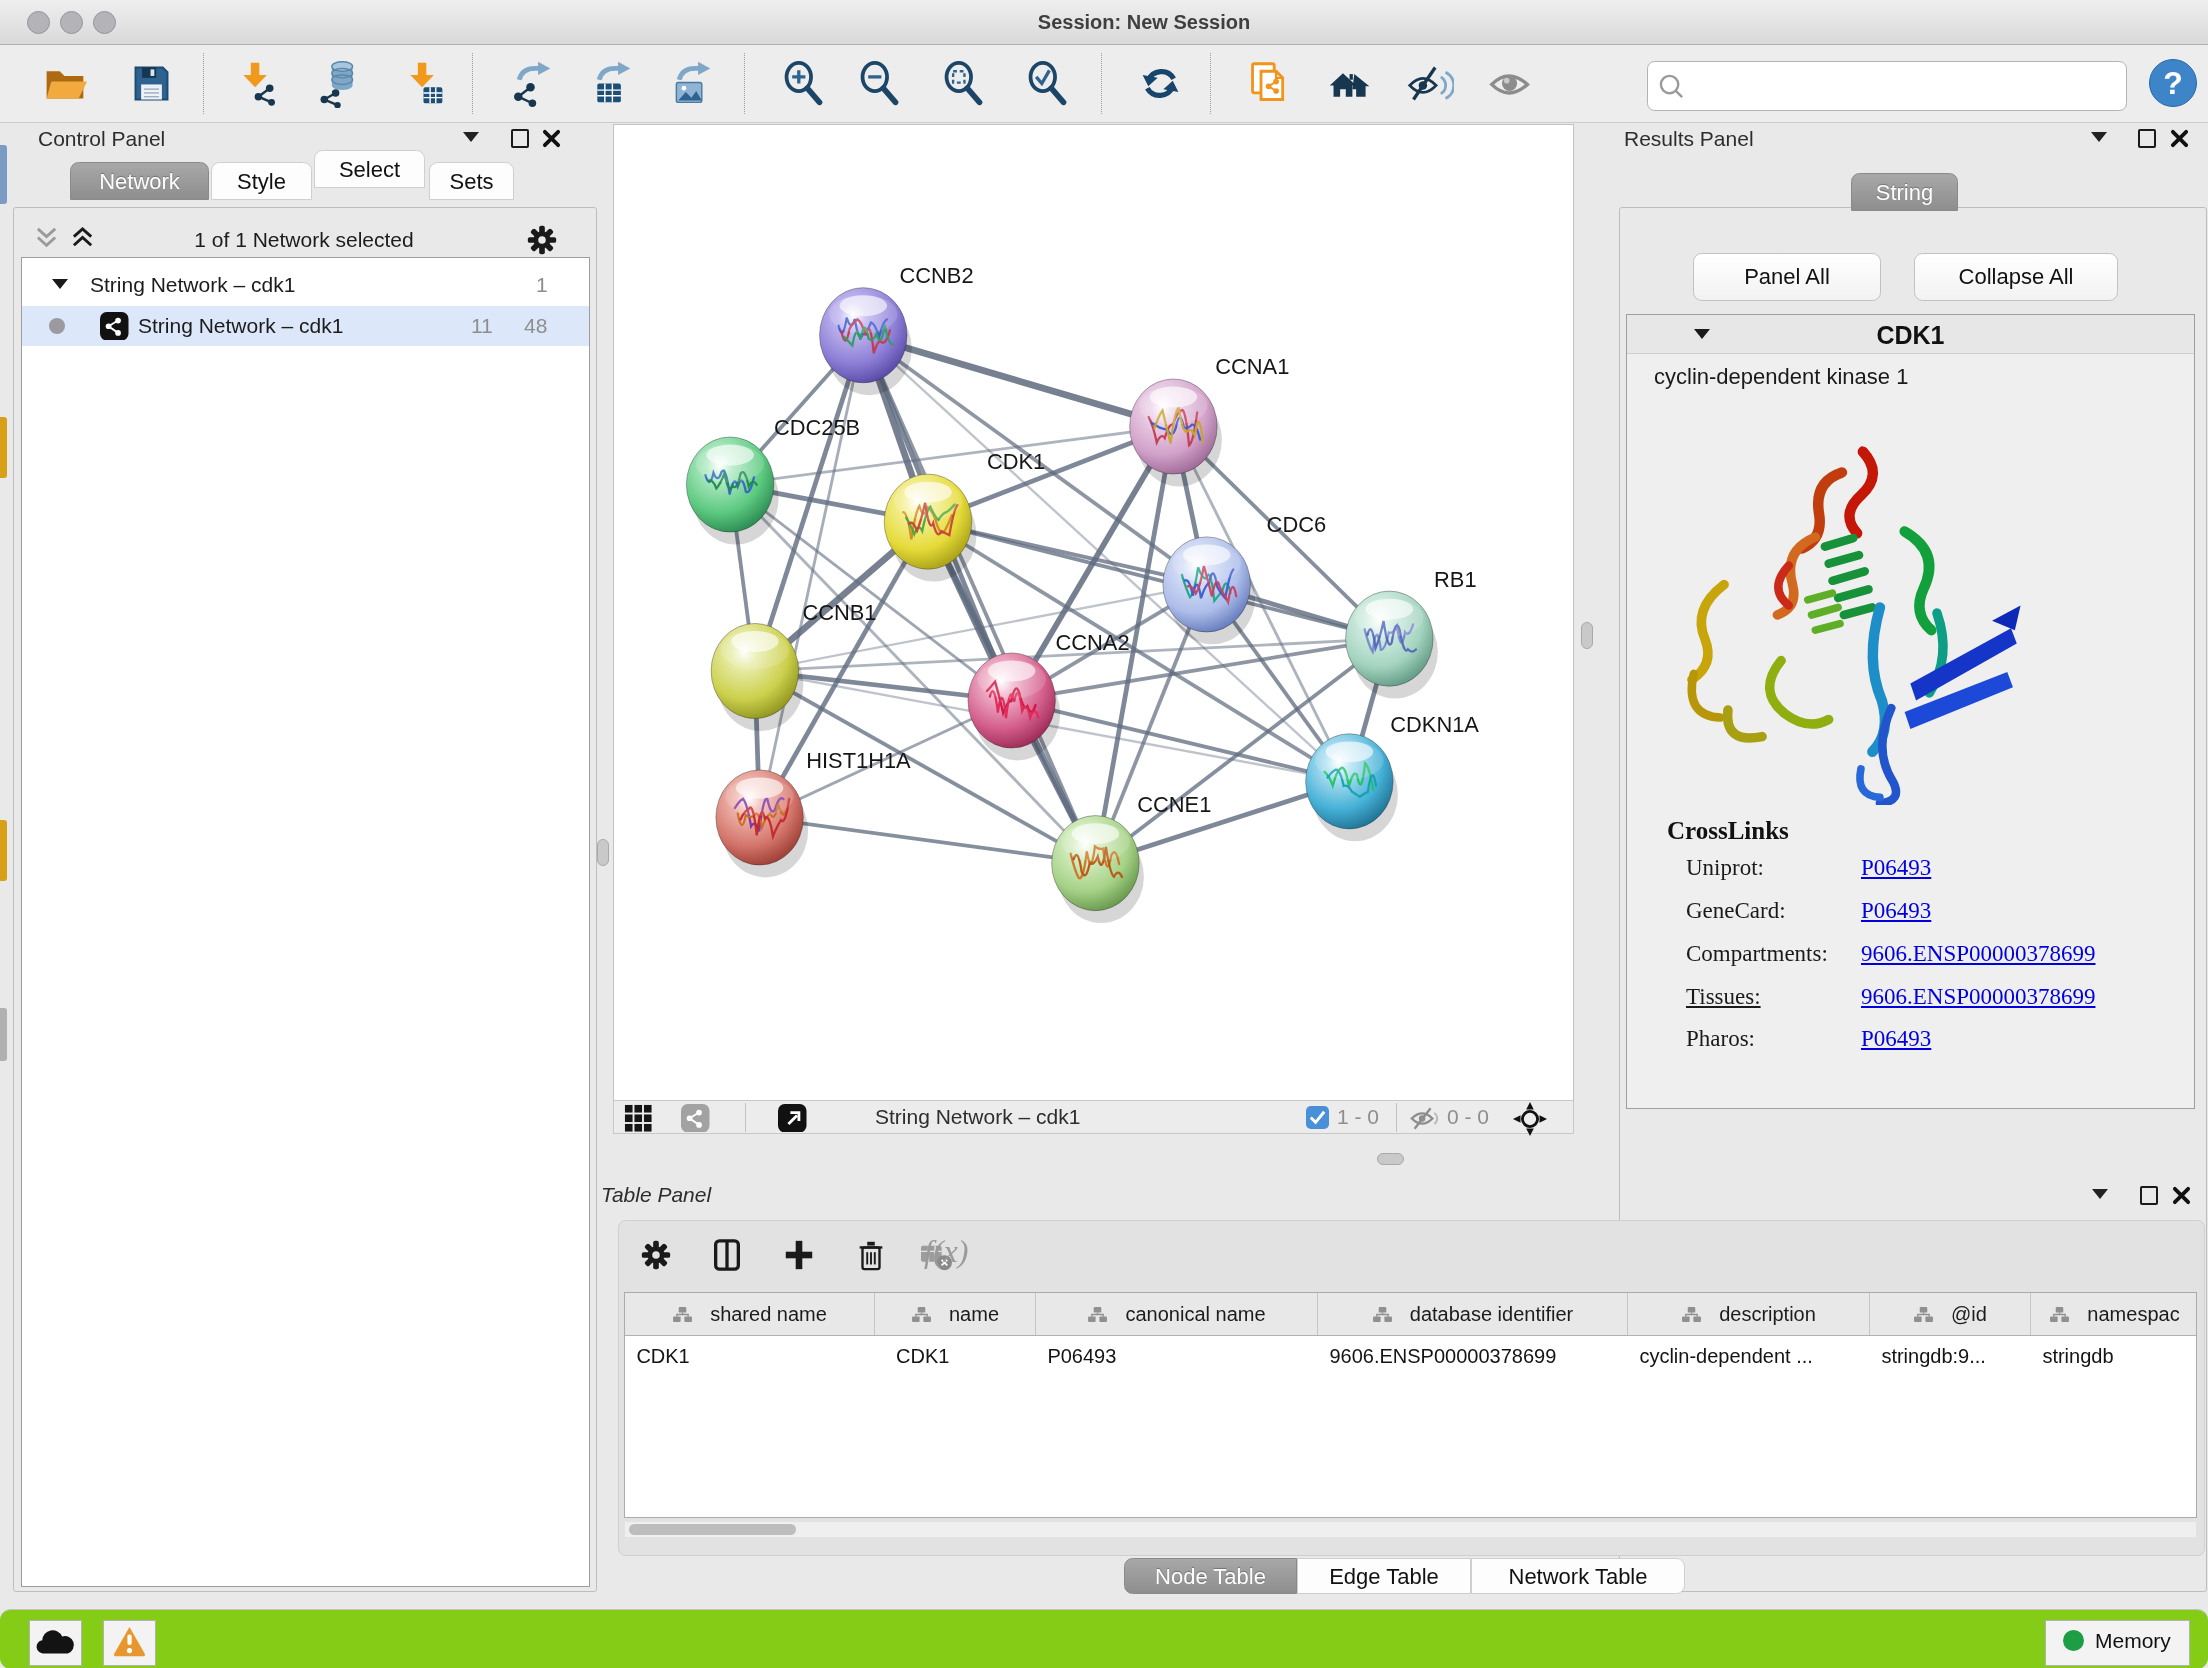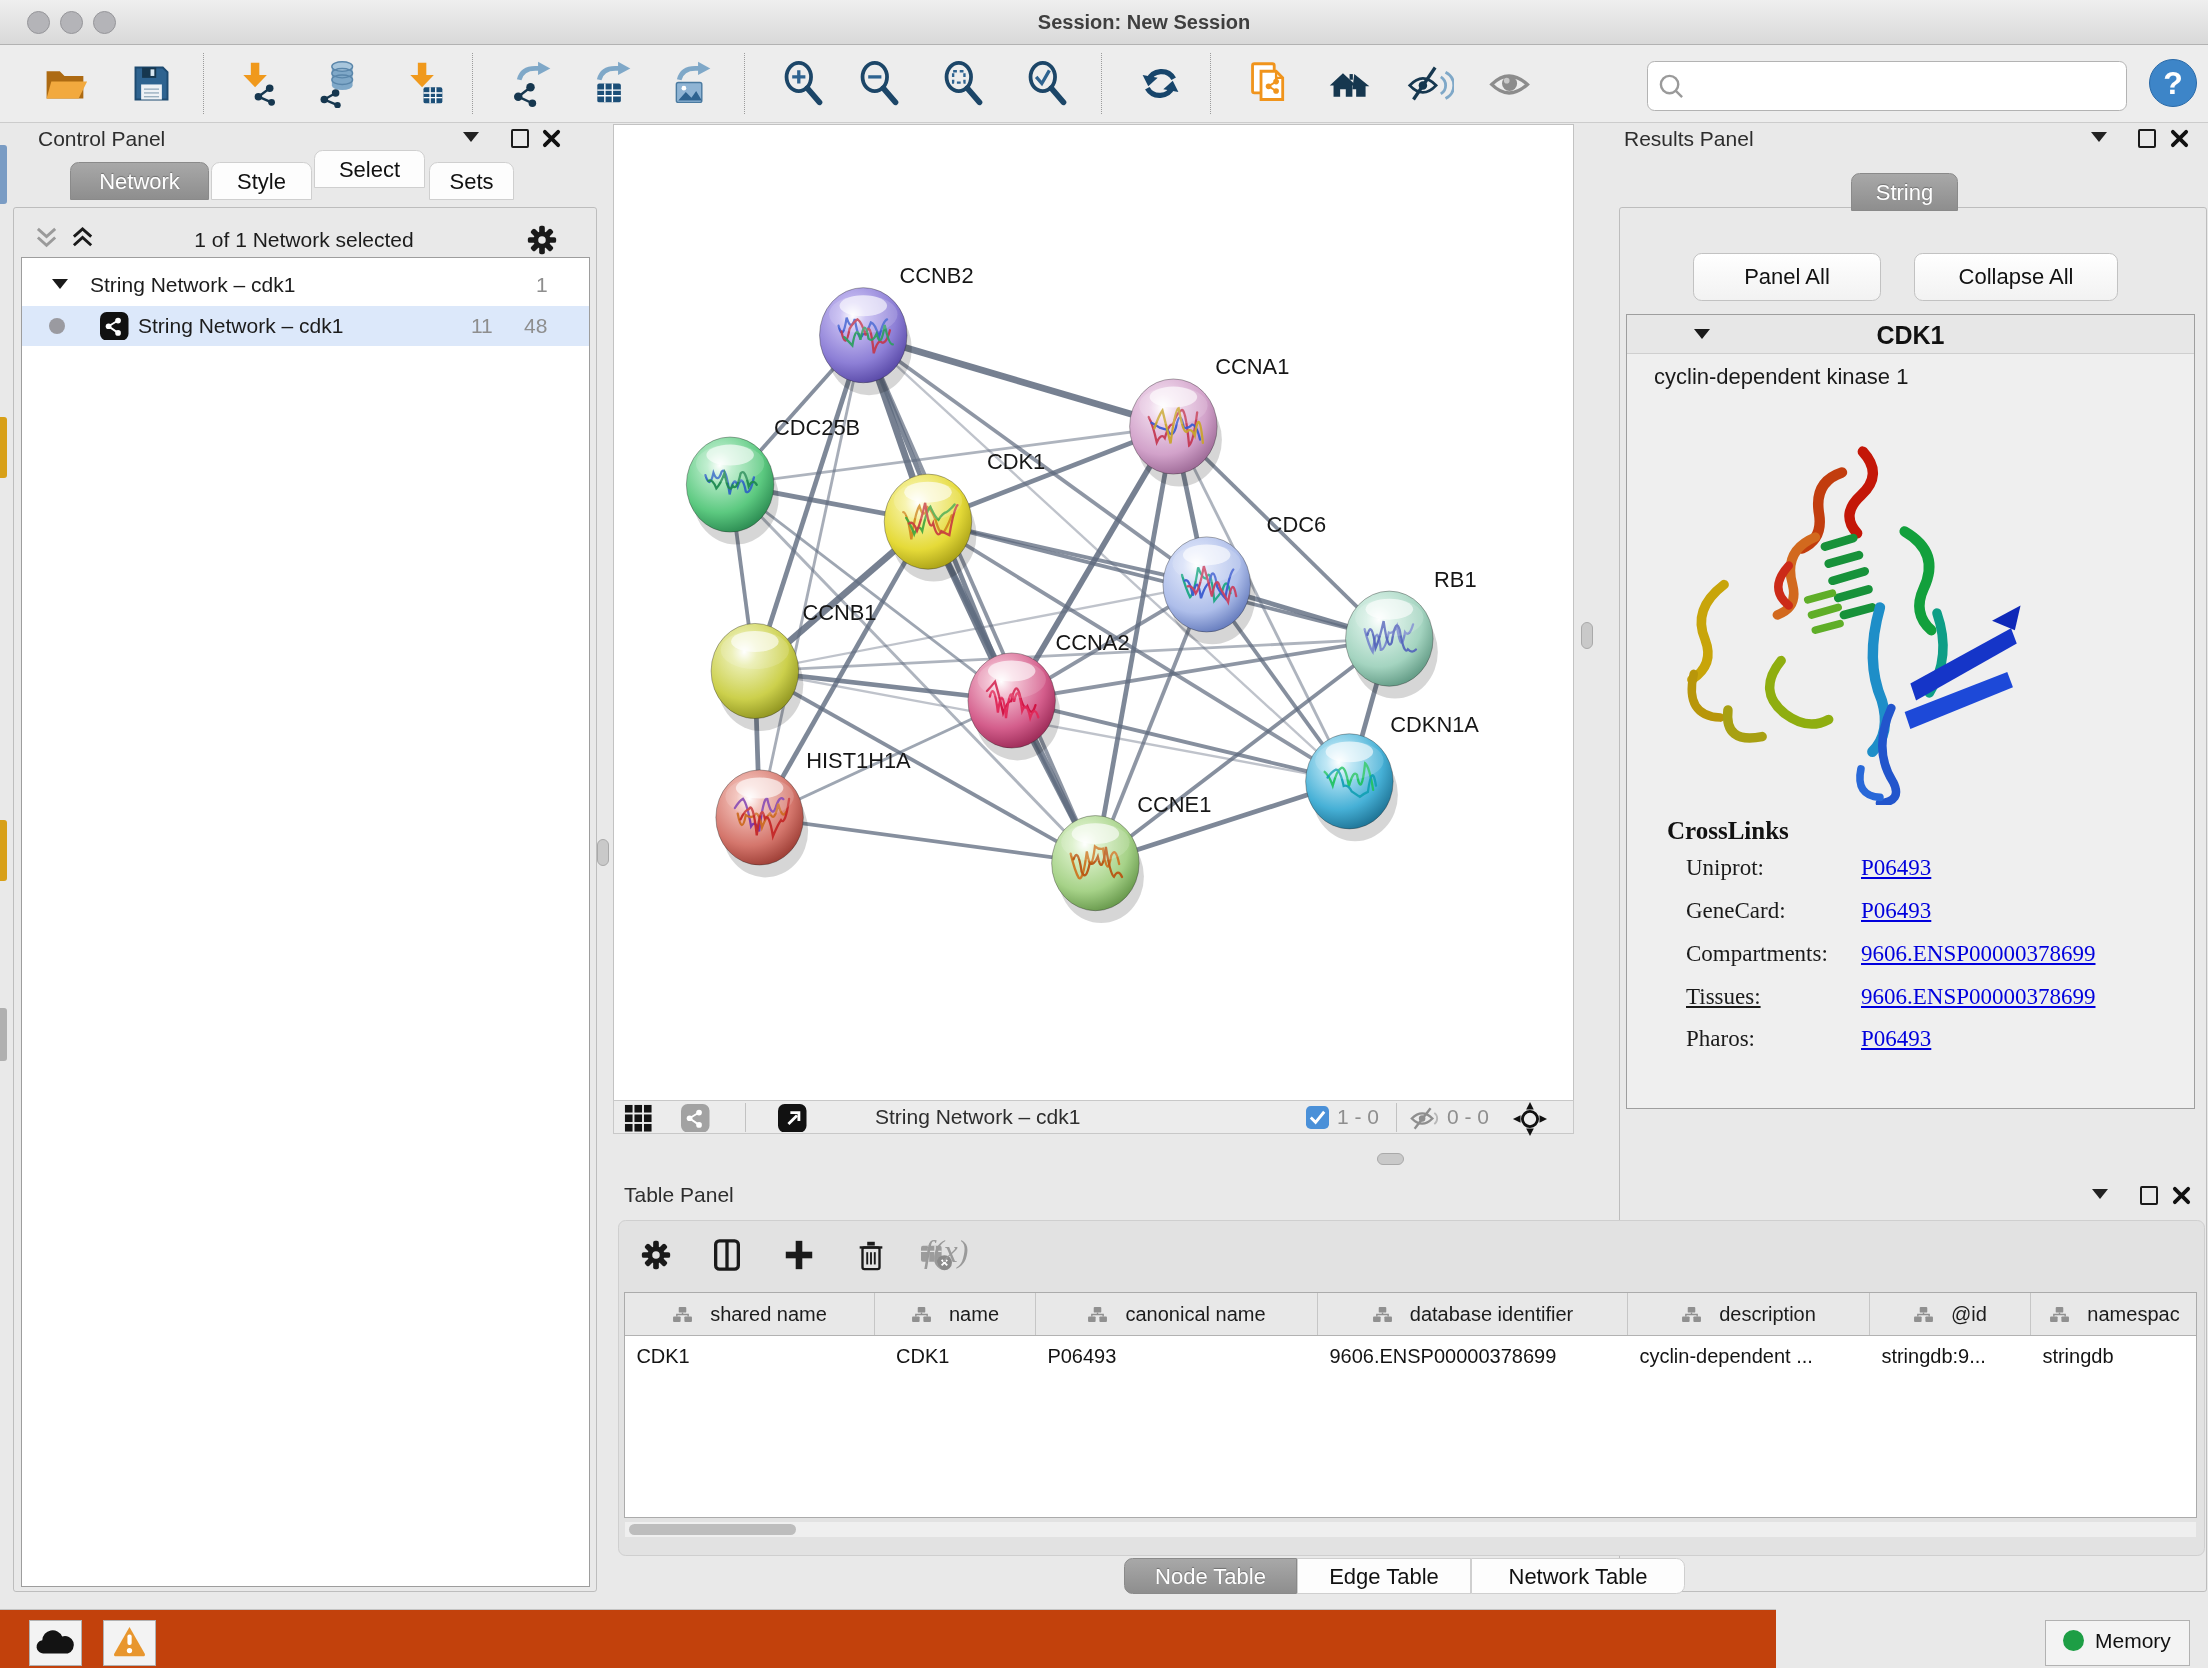--- a/index.html
+++ b/index.html
@@ -45,21 +45,21 @@
   .xlabel{font-family:"Liberation Serif","DejaVu Serif",serif;font-size:23px;color:#1a1a1a;}
   
   .tpbox{left:618px;top:1220px;width:1585px;height:334px;background:#e2e2e2;border:1px solid #cfcfcf;border-radius:7.6px;}
   .tbl{left:624px;top:1292px;width:1573px;height:226px;background:#fff;border:1px solid #ababab;box-sizing:border-box;}
   .thead{position:absolute;left:0;top:0;width:100%;height:42px;background:#e8e8e8;border-bottom:1px solid #b2b2b2;}
   .th{position:absolute;top:0;height:42px;display:flex;align-items:center;justify-content:center;gap:17px;font-size:20px;color:#1c1c1c;border-right:1px solid #c6c6c6;box-sizing:border-box;overflow:hidden;}
   .td{position:absolute;top:44px;height:38px;line-height:38px;font-size:20px;color:#141414;padding-left:11.4px;box-sizing:border-box;overflow:hidden;white-space:nowrap;}
   .hscroll{left:625px;top:1522px;width:1571px;height:15px;background:#efefef;}
   .hthumb{left:629px;top:1524px;width:167px;height:11.4px;background:#bdbdbd;border-radius:5.7px;}
   
-  .statusbar{left:0;top:1609px;width:1776px;height:59px;background:#c2410c;border-top:1px solid #c4c4c4;}
+  .statusbar{left:0;top:1609px;width:2208px;height:59px;background:#84cc16;border-top:1px solid #c4c4c4;border-radius:11px;}
   .sqbtn{top:9.5px;width:51px;height:44px;background:#f3f3f3;border:1.9px solid #b2b2b2;}
   .membtn{left:2045px;top:9.5px;width:143px;height:44px;background:#f3f3f3;border:1.9px solid #b2b2b2;font-size:21px;color:#111;}
   .memdot{width:21px;height:21px;border-radius:50%;background:#1d9e45;}
   .edgeart{left:0;width:6.7px;border-radius:0 2.9px 2.9px 0;}
   .fx{font-family:"Liberation Serif","DejaVu Serif",serif;font-style:italic;font-size:32px;color:#9a9a9a;}
 </style>
 </head>
 <body>
 
 <div class="app">
@@ -611,21 +611,21 @@
     <div class="abs xlabel" style="left:59px;top:583px;">GeneCard:</div>
     <a class="abs xlink" style="left:234px;top:583px;">P06493</a>
     <div class="abs xlabel" style="left:59px;top:626px;">Compartments:</div>
     <a class="abs xlink" style="left:234px;top:626px;">9606.ENSP00000378699</a>
     <div class="abs xlabel" style="left:59px;top:669px;text-decoration:underline;">Tissues:</div>
     <a class="abs xlink" style="left:234px;top:669px;">9606.ENSP00000378699</a>
     <div class="abs xlabel" style="left:59px;top:711px;">Pharos:</div>
     <a class="abs xlink" style="left:234px;top:711px;">P06493</a>
   </div>
 
-  <div class="abs panel-title" style="left:624px;top:1183px;">Table Panel</div>
+  <div class="abs panel-title" style="left:601px;top:1183px;font-style:italic;">Table Panel</div>
   <div class="abs tri-down" style="left:2092px;top:1189px;"></div>
   <div class="abs winbtn-max" style="left:2140px;top:1186px;"></div>
   <svg class="abs" style="left:2172px;top:1186px;" width="19" height="19" viewBox="0 0 20 20">
       <path d="M3,3 L17,17 M17,3 L3,17" stroke="#111" stroke-width="4" stroke-linecap="round"></path>
     </svg>
 
   <div class="abs tpbox"></div>
 
   <svg class="abs" style="left:639px;top:1238px;" width="34" height="34" viewBox="0 0 36 36">
       <g fill="#1a1a1a">

